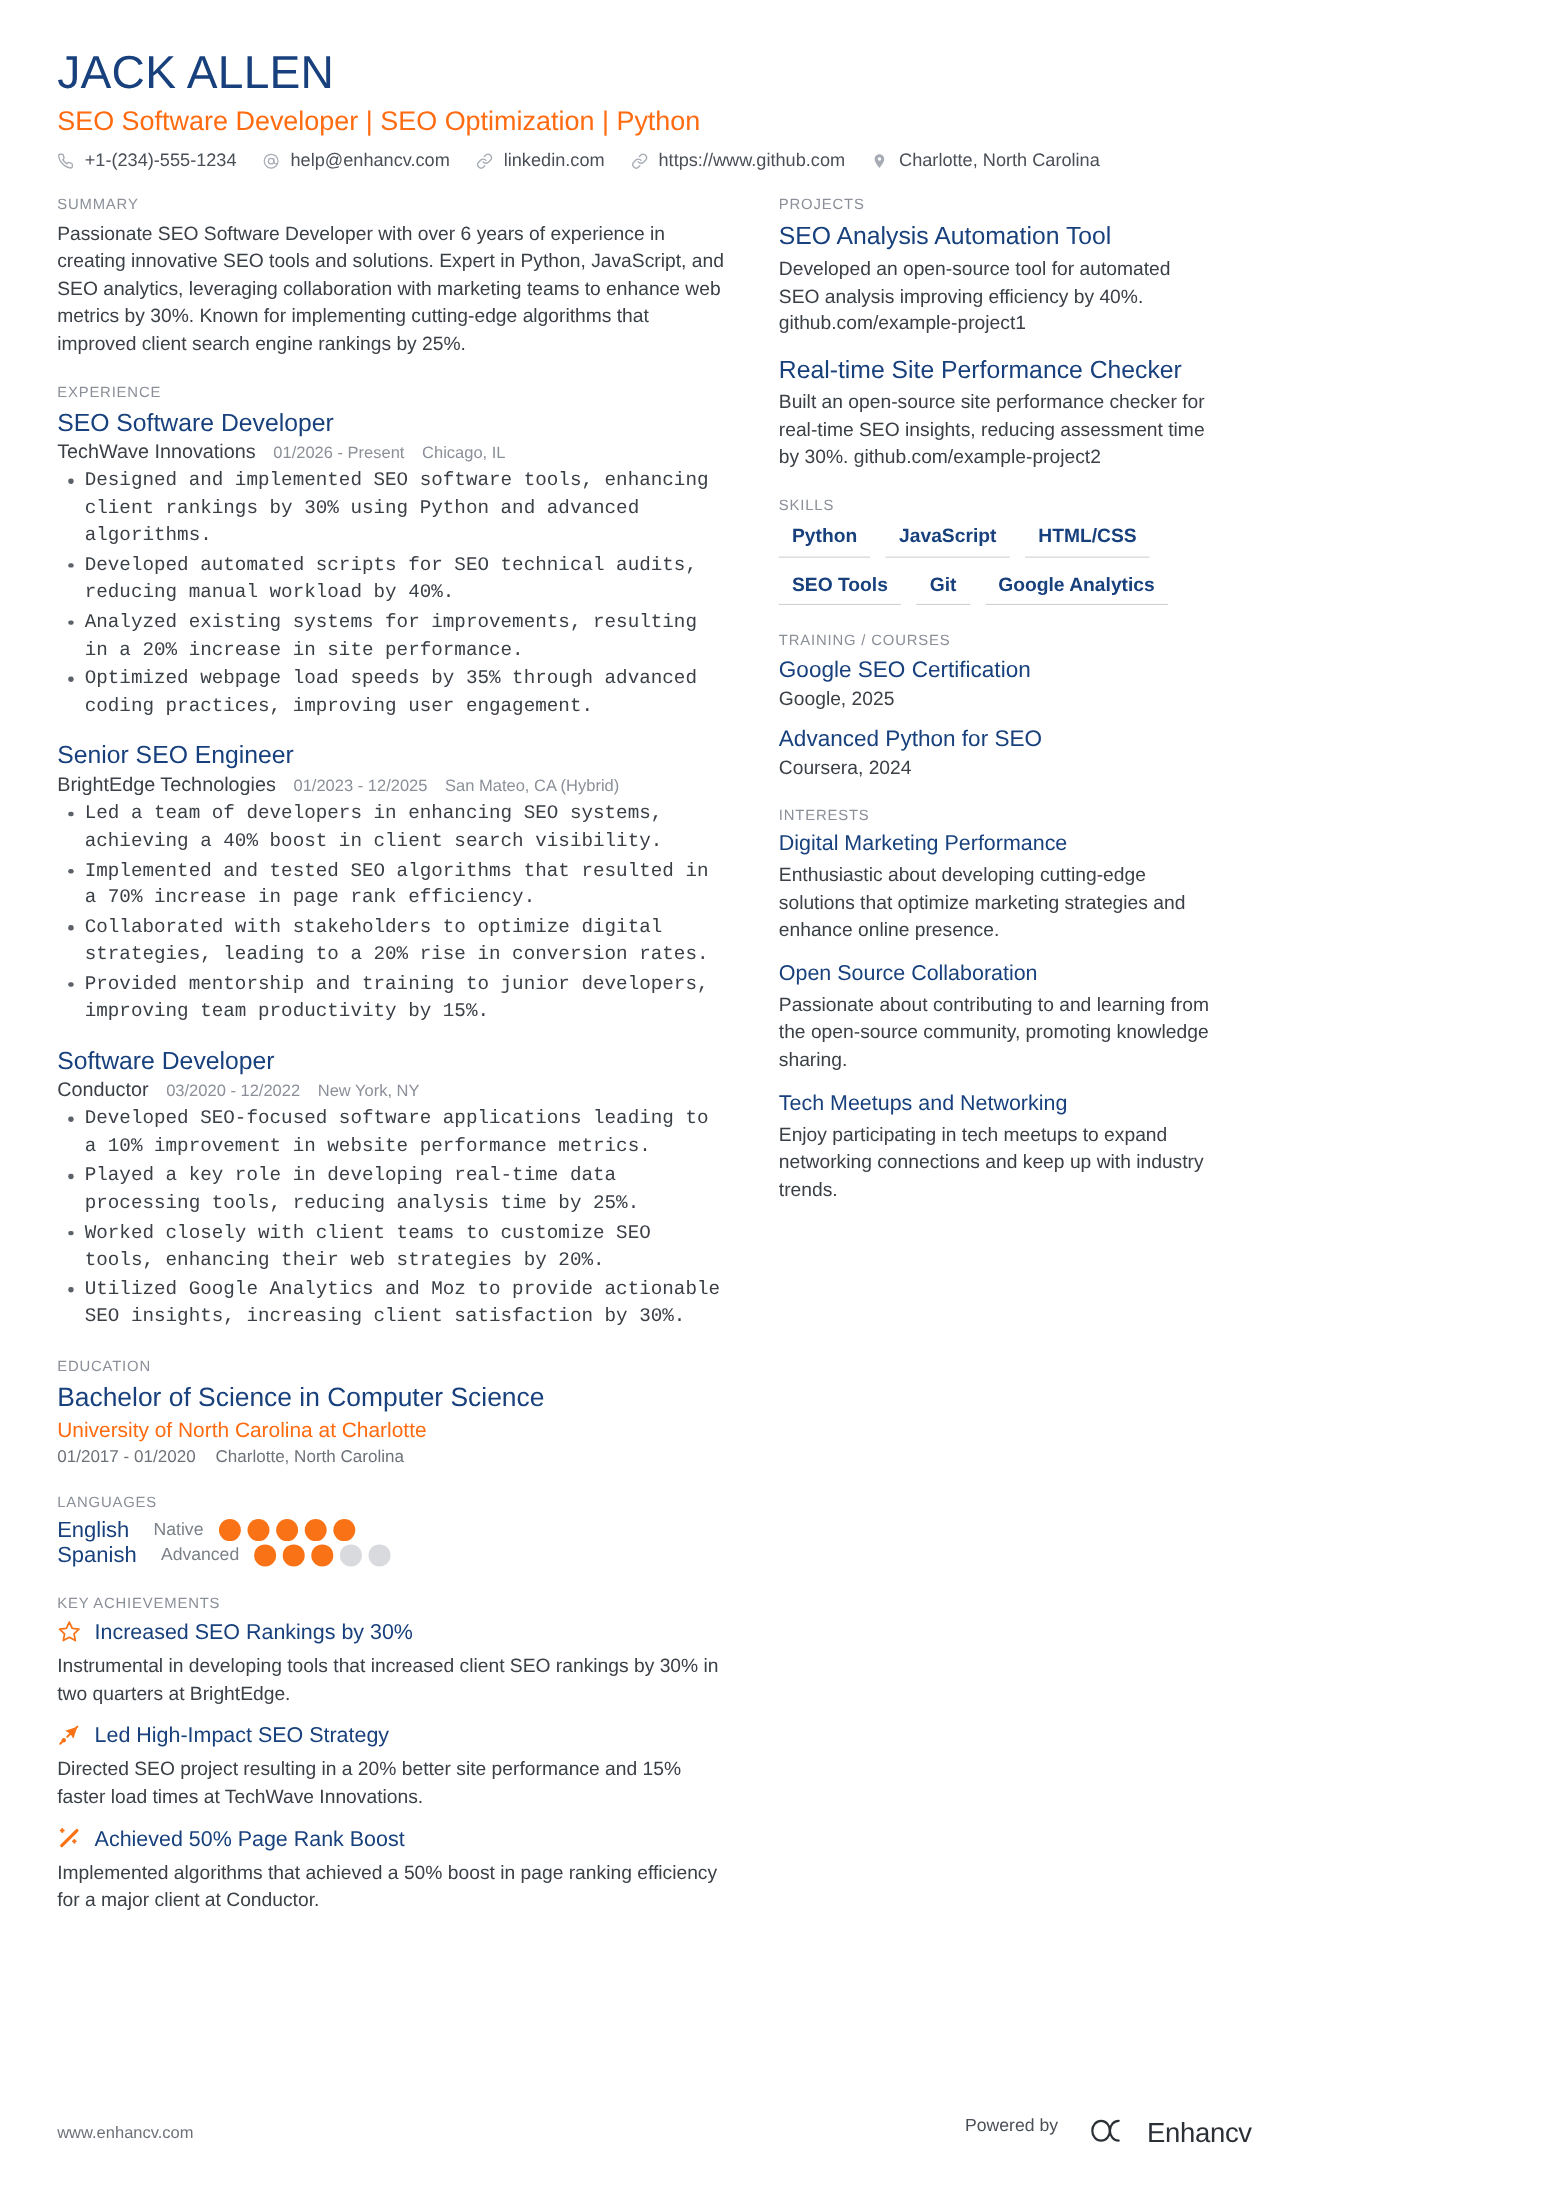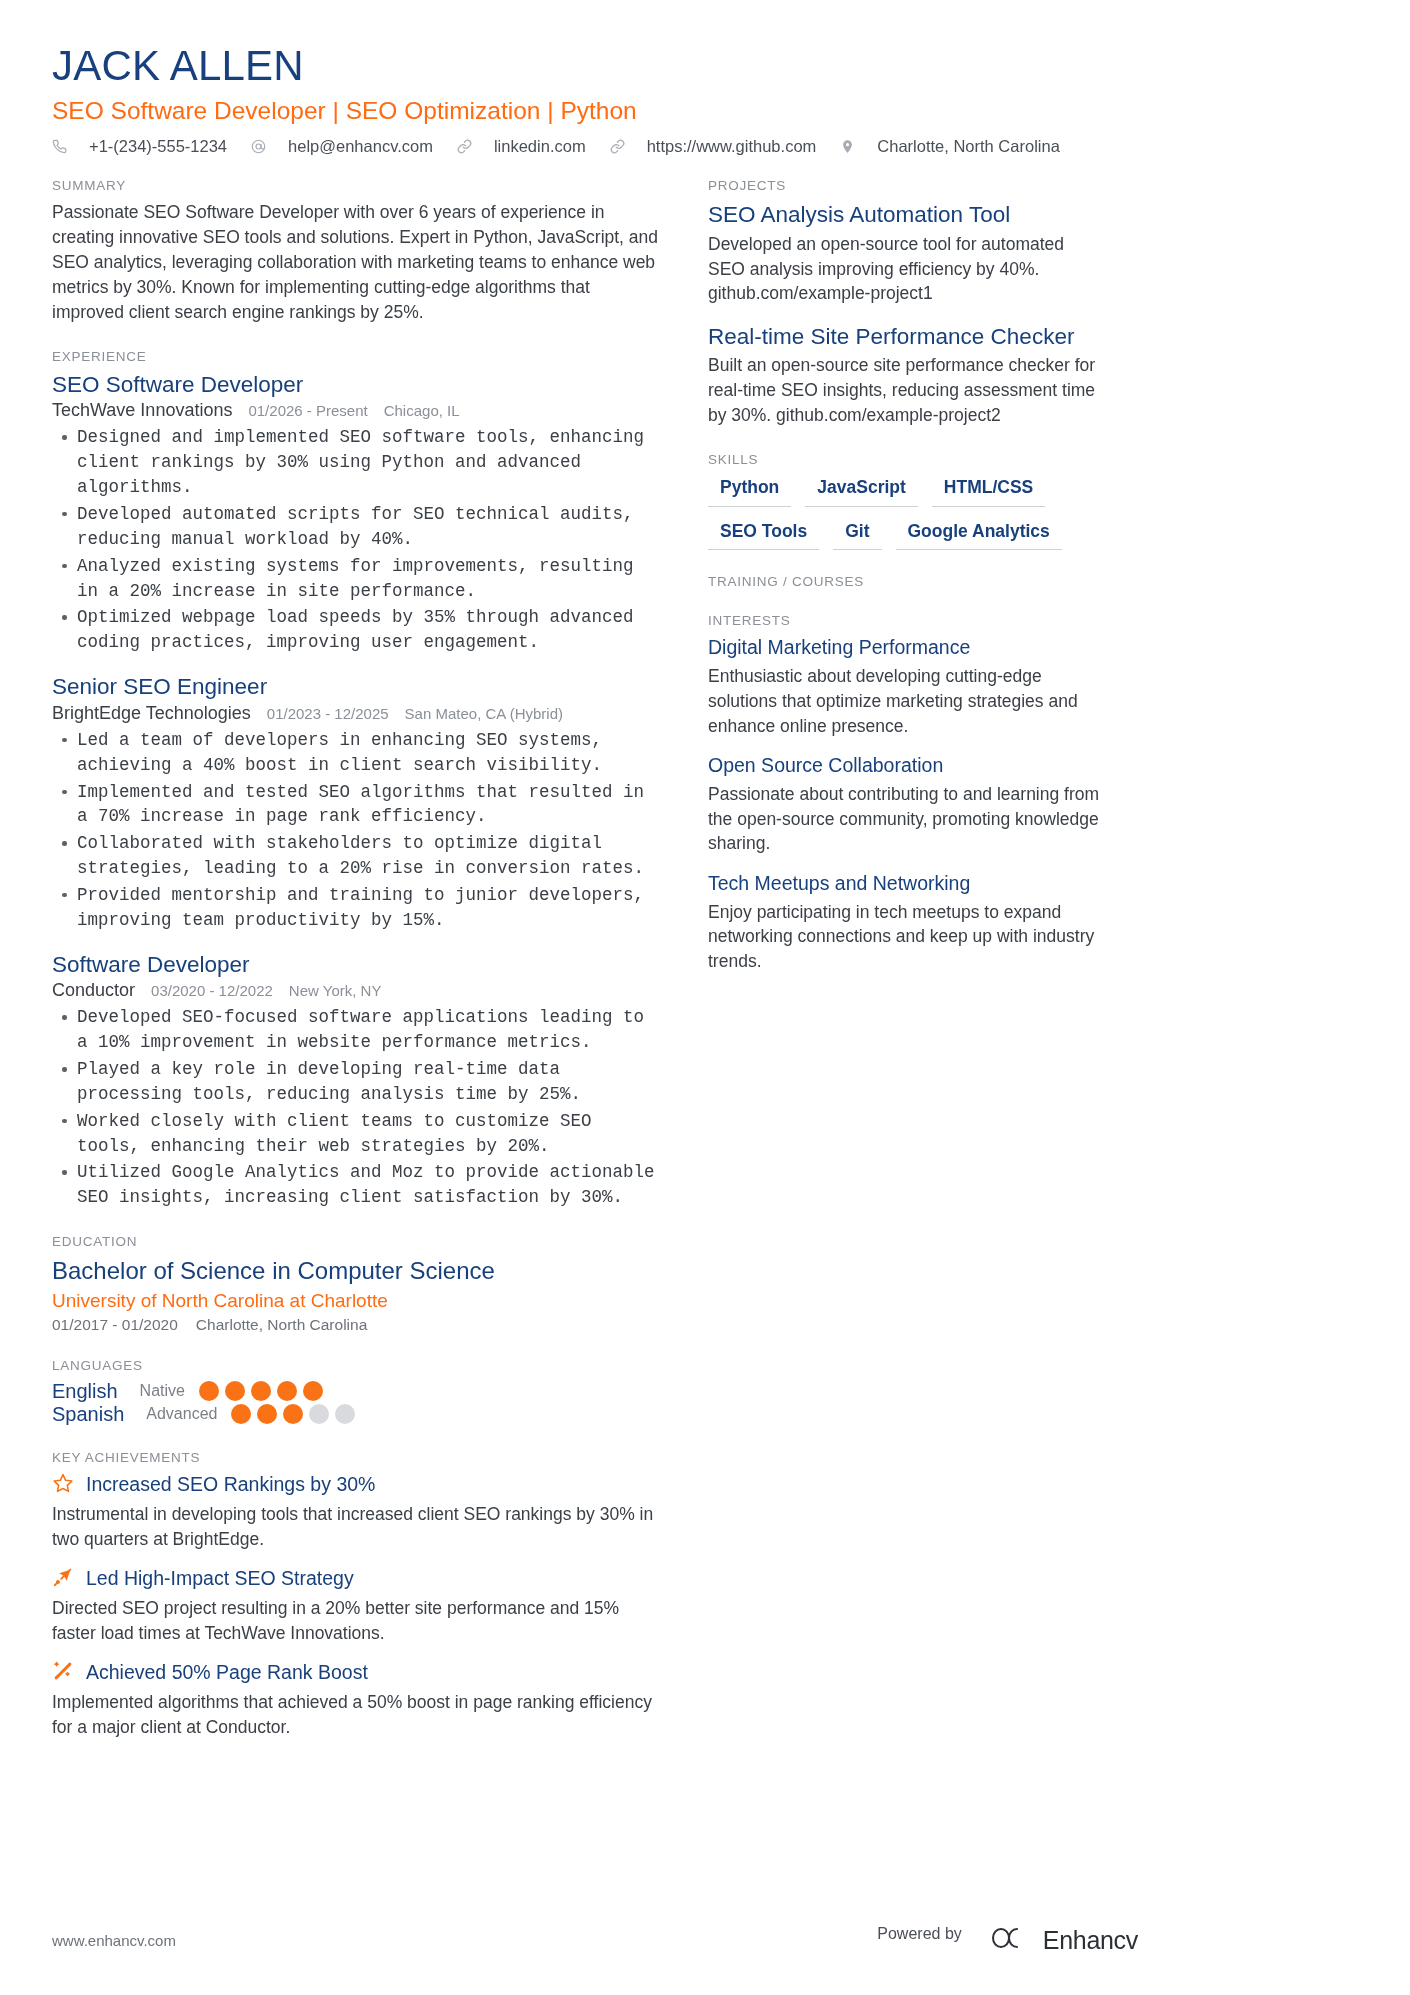--- a/index.html
+++ b/index.html
@@ -37,21 +37,21 @@
     display: flex;
     flex-wrap: wrap;
     align-items: center;
     gap: 0;
     font-size: 16.5px;
     color: #4a4f57;
   }
   .contact-item {
     display: flex;
     align-items: center;
-    gap: 22px;
+    gap: 10px;
     margin-right: 24px;
     white-space: nowrap;
   }
   .contact-item .ico {
     display: inline-flex;
     align-items: center;
     justify-content: center;
     width: 15px;
     height: 15px;
     color: #a7acb4;
@@ -537,20 +537,30 @@
             <span class="skill">JavaScript</span>
             <span class="skill">HTML/CSS</span>
             <span class="skill">SEO Tools</span>
             <span class="skill">Git</span>
             <span class="skill">Google Analytics</span>
           </div>
       </div>
 
       <div class="sec">
         <div class="sec-label">TRAINING / COURSES</div>
+        <div id="training-list">
+            <div class="train">
+              <div class="train-title">Google SEO Certification</div>
+              <div class="train-sub">Google, 2025</div>
+            </div>
+            <div class="train">
+              <div class="train-title">Advanced Python for SEO</div>
+              <div class="train-sub">Coursera, 2024</div>
+            </div>
+          </div>
       </div>
 
       <div class="sec">
         <div class="sec-label">INTERESTS</div>
         <div id="interests-list">
             <div class="intr">
               <div class="intr-title">Digital Marketing Performance</div>
               <div class="intr-desc">Enthusiastic about developing cutting-edge solutions that optimize marketing strategies and enhance online presence.</div>
             </div>
             <div class="intr">

